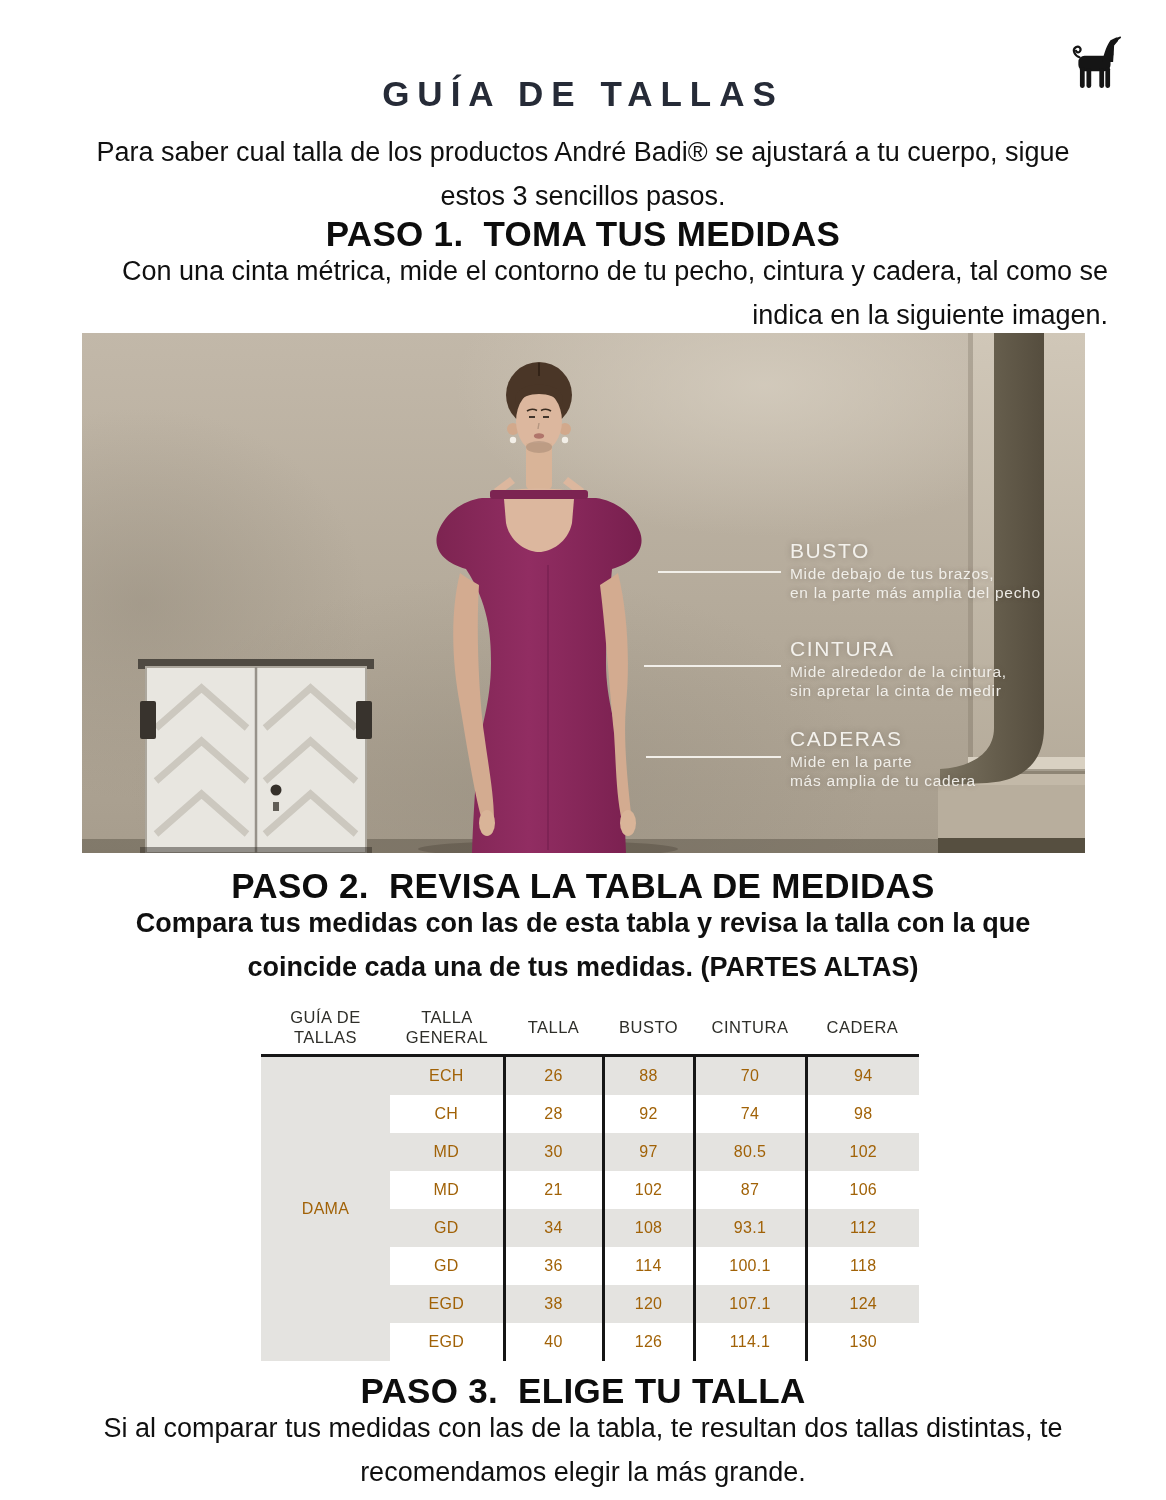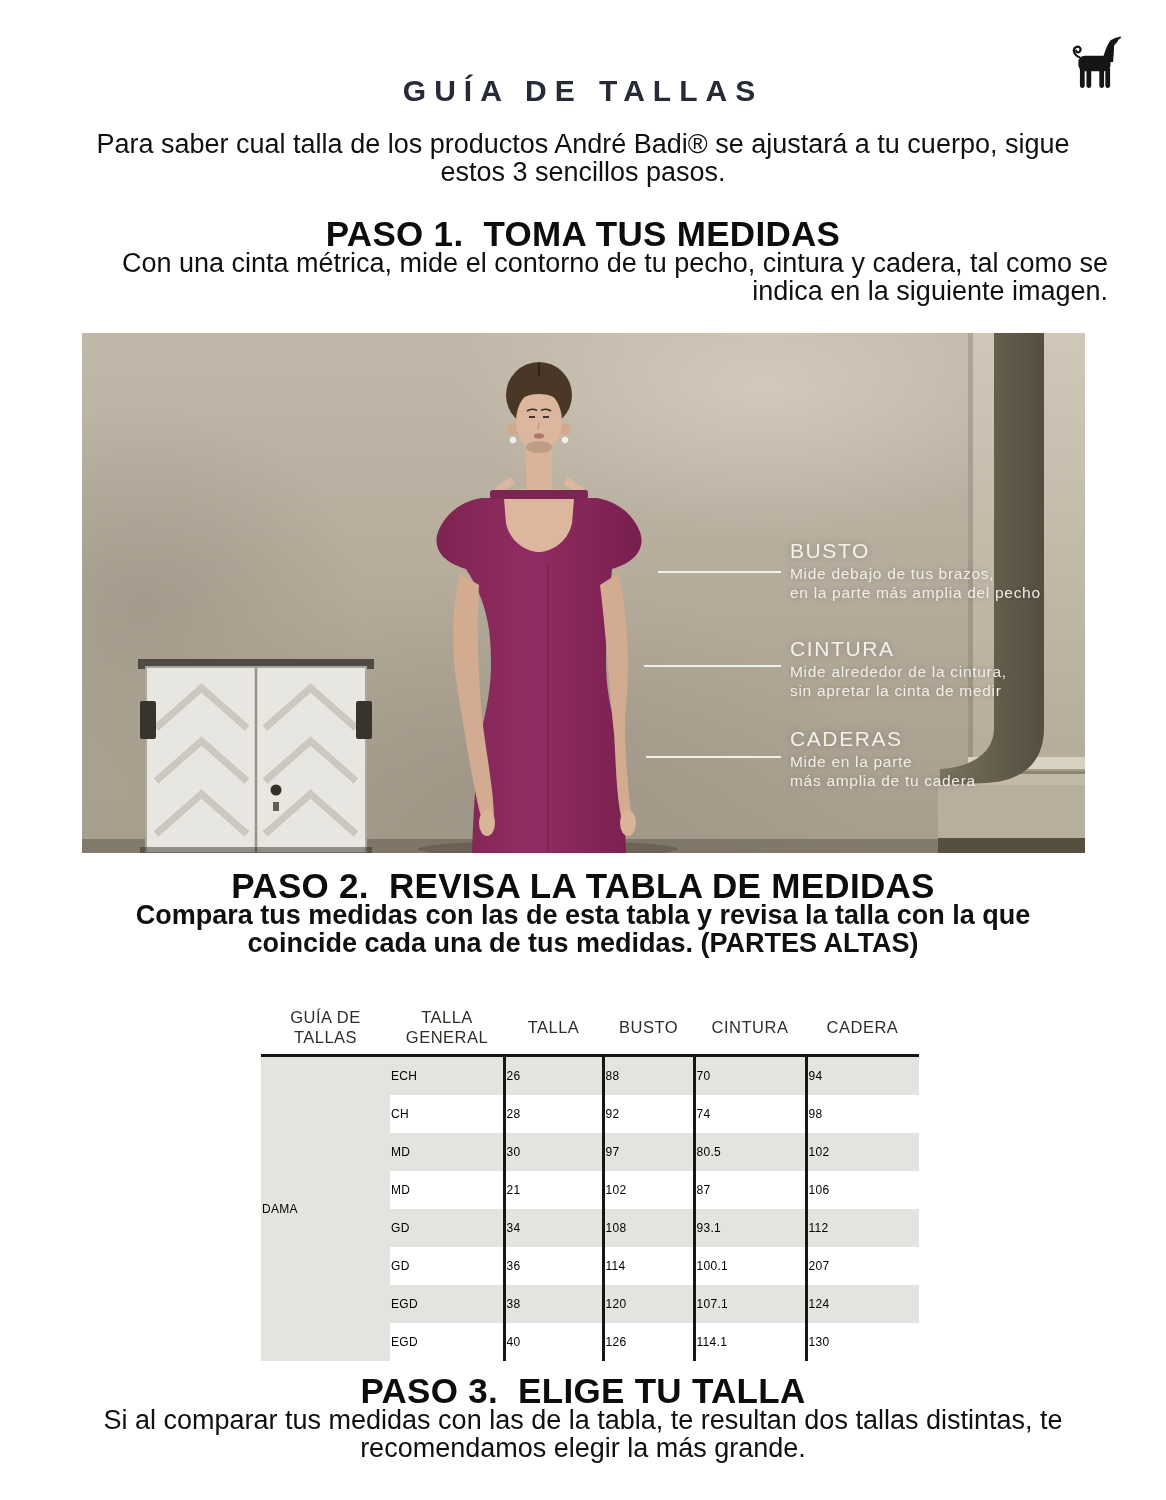--- a/index.html
+++ b/index.html
@@ -1,22 +1,22 @@
 <!DOCTYPE html>
 <html><head>
 <meta charset="utf-8">
 <style>
   html,body{margin:0;padding:0;background:#ffffff;}
   #page{position:relative;width:1166px;height:1500px;background:#ffffff;overflow:hidden;
         font-family:"Liberation Sans",sans-serif;}
 
   
   .center-abs{position:absolute;left:50%;transform:translateX(-50%);text-align:center;}
-  .page-title{top:74px;font-size:30px;font-weight:700;letter-spacing:8px;color:#262b37;white-space:nowrap;}
-  .para{font-size:27px;line-height:28px;color:#101010;}
+  .page-title{top:74px;font-size:35px;font-weight:700;letter-spacing:8px;color:#262b37;white-space:nowrap;}
+  .para{font-size:27px;line-height:44px;color:#101010;}
   .intro{top:130px;width:990px;}
   .step-h{font-size:35px;font-weight:700;color:#0d0d0d;letter-spacing:.3px;white-space:nowrap;}
   .h1{top:214px;} .b1{top:249px;width:1050px;text-align:right;}
   .h2{top:866px;} .b2{top:901px;width:905px;font-weight:bold;}
   .h3{top:1371px;} .b3{top:1406px;width:1040px;}
 
   
   .logo{position:absolute;left:1070px;top:34px;width:52px;height:56px;}
 
   
@@ -32,22 +32,22 @@
   .m-label{position:absolute;left:708px;color:#f3f1ec;text-shadow:0 0 6px rgba(80,70,60,.4);}
   .m-label .t{font-size:21px;line-height:22px;letter-spacing:1.6px;margin-bottom:3px;}
   .m-label .d{font-size:15.5px;line-height:18.5px;letter-spacing:.7px;opacity:.96;}
 
   
   table.sizes{position:absolute;left:261px;top:1000px;width:658px;border-collapse:collapse;
               table-layout:fixed;}
   table.sizes th{height:52px;font-weight:400;font-size:16.5px;letter-spacing:.5px;color:#2e2e29;
                  text-align:center;vertical-align:middle;line-height:20px;
                  border-bottom:3px solid #161616;}
-  table.sizes td{height:36px;font-size:12px;letter-spacing:.3px;color:#000000;
-                 text-align:left;vertical-align:middle;}
+  table.sizes td{height:36px;font-size:16px;letter-spacing:.3px;color:#a16207;
+                 text-align:center;vertical-align:middle;}
   tr.stripe td{background:#e4e3e0;}
   td.group-cell{background:#e4e3e0 !important;font-size:16.5px;color:#3c3c31;letter-spacing:.5px;}
   td.bl{border-left:3px solid #161616;}
 </style>
 </head>
 <body>
 
 <div id="page">
 
   <div class="logo">
@@ -252,21 +252,21 @@
         <td class="bl">34</td>
         <td class="bl">108</td>
         <td class="bl">93.1</td>
         <td class="bl">112</td>
       </tr>
       <tr>
         <td>GD</td>
         <td class="bl">36</td>
         <td class="bl">114</td>
         <td class="bl">100.1</td>
-        <td class="bl">207</td>
+        <td class="bl">118</td>
       </tr>
       <tr class="stripe">
         <td>EGD</td>
         <td class="bl">38</td>
         <td class="bl">120</td>
         <td class="bl">107.1</td>
         <td class="bl">124</td>
       </tr>
       <tr>
         <td>EGD</td>

